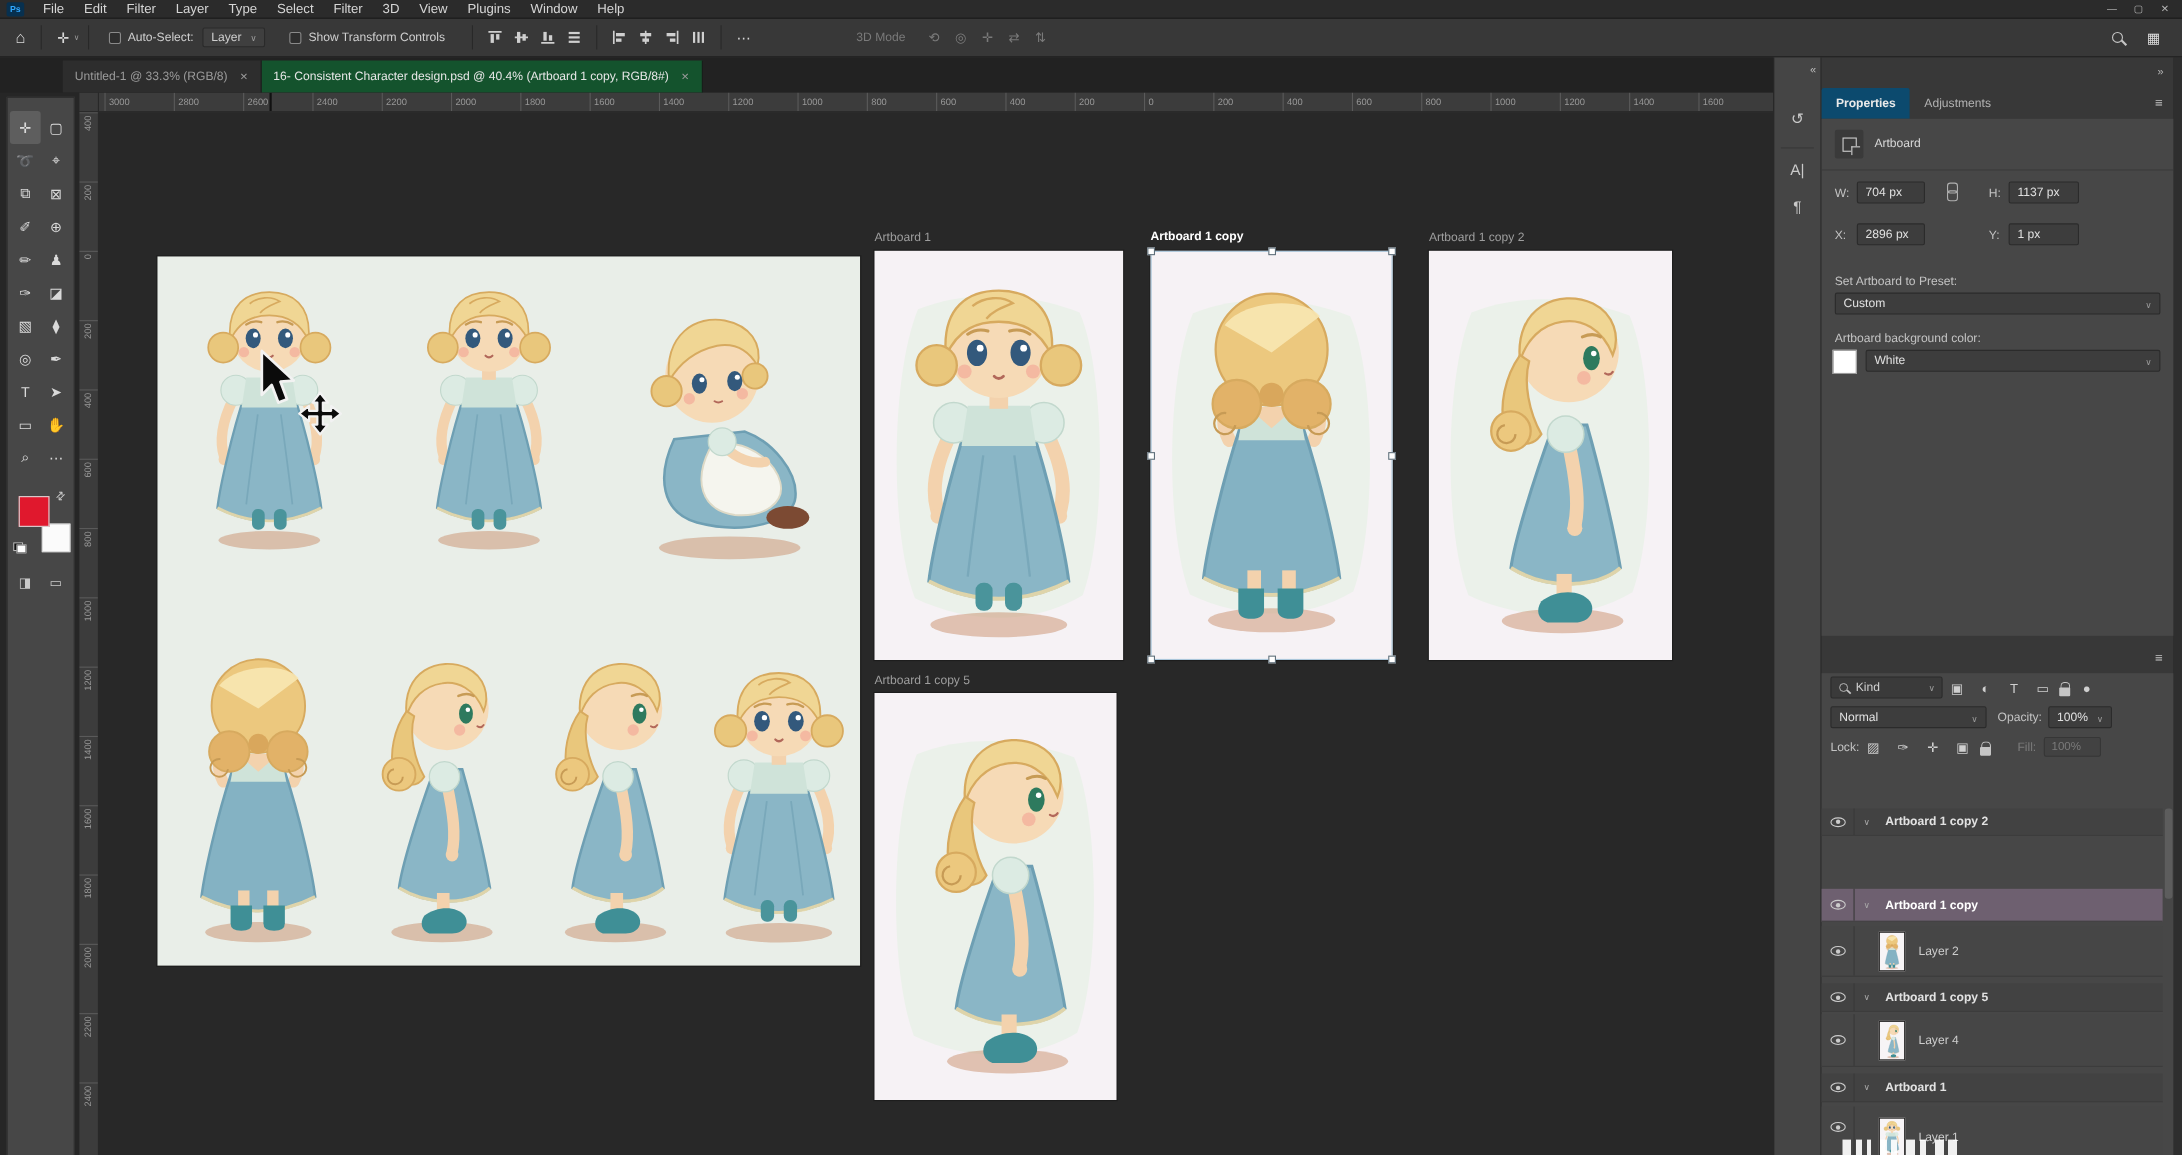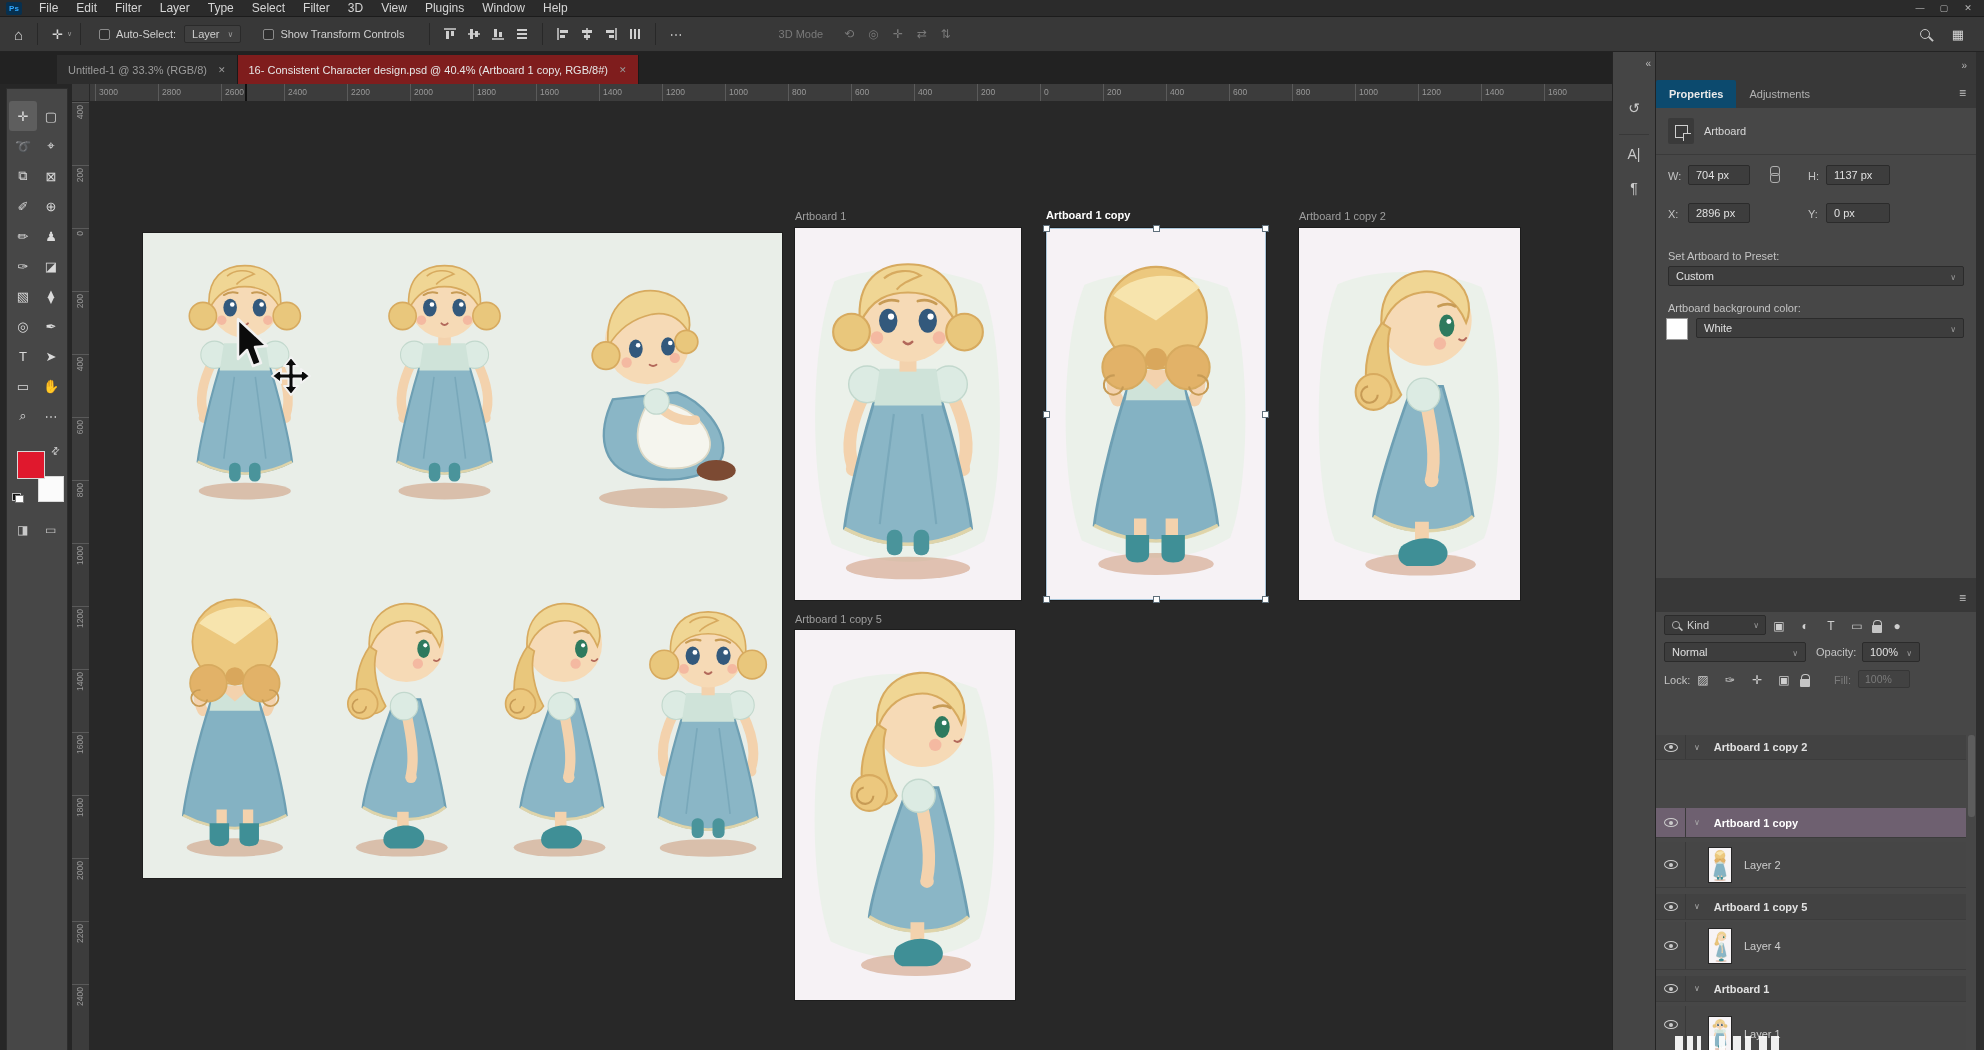--- a/index.html
+++ b/index.html
@@ -27,21 +27,21 @@
   .dim{color:#7a7a7a}
   .three-d{font-size:12px;padding:0 7px}
   .opt-right{margin-left:auto;display:flex;align-items:center;gap:16px;margin-right:14px}
   .icon-search{position:relative;width:10px;height:10px;border:1.6px solid #c5c5c5;border-radius:50%;display:inline-block}
   .icon-search::after{content:"";position:absolute;width:6px;height:1.8px;background:#c5c5c5;transform:rotate(45deg);right:-5px;bottom:-2px}
 
   
   .tabbar{position:absolute;left:0;top:52px;width:1612px;height:32px;background:#222;display:flex;align-items:flex-end;padding-left:57px;z-index:38}
   .doc-tab{height:29px;display:flex;align-items:center;padding:0 11px;font-size:11px;border-right:1px solid #191919;white-space:nowrap;cursor:default}
   .doc-tab.inactive{background:#2d2d2d;color:#9b9b9b}
-  .doc-tab.active{background:#7f1d1d;color:#e6e6e6}
+  .doc-tab.active{background:#14532d;color:#e6e6e6}
   .tab-close{margin-left:11px;font-size:9px;color:#9a9a9a}
 
   
   .toolbar{position:absolute;left:0;top:84px;bottom:0;width:72px;background:#262626;z-index:30}
   .toolbar-panel{position:absolute;left:6px;top:4px;width:62px;bottom:-1px;background:#474747;border:1px solid #2d2d2d}
   .tool-grid{display:grid;grid-template-columns:28px 28px;padding-top:12px;justify-content:center}
   .tool{height:30px;display:flex;align-items:center;justify-content:center;color:#dadada;font-size:13px;border-radius:3px;cursor:default}
   .tool-selected{background:#5e5e5e}
   .swatch{position:absolute;border:1.5px solid #d9d9d9}
   .fg-swatch{left:10px;top:362px;width:28px;height:28px;background:#e0182d;z-index:2}
@@ -634,21 +634,21 @@
 
       <span class="plabel" style="left:12px;top:62px">W:</span>
       <span class="pinput" style="left:32px;top:57px;width:62px">704 px</span>
       <span class="icon-chain" style="left:112px;top:58px"></span>
       <span class="plabel" style="left:152px;top:62px">H:</span>
       <span class="pinput" style="left:170px;top:57px;width:64px">1137 px</span>
 
       <span class="plabel" style="left:12px;top:100px">X:</span>
       <span class="pinput" style="left:32px;top:95px;width:62px">2896 px</span>
       <span class="plabel" style="left:152px;top:100px">Y:</span>
-      <span class="pinput" style="left:170px;top:95px;width:64px">0 px</span>
+      <span class="pinput" style="left:170px;top:95px;width:64px">1 px</span>
 
       <span class="plabel" style="left:12px;top:142px">Set Artboard to Preset:</span>
       <span class="pdrop" style="left:12px;top:158px;width:296px">
         <span>Custom</span>
         <span class="chev">∨</span>
       </span>
 
       <span class="plabel" style="left:12px;top:194px">Artboard background color:</span>
       <span class="color-chip" style="left:10px;top:210px"></span>
       <span class="pdrop" style="left:40px;top:210px;width:268px">

